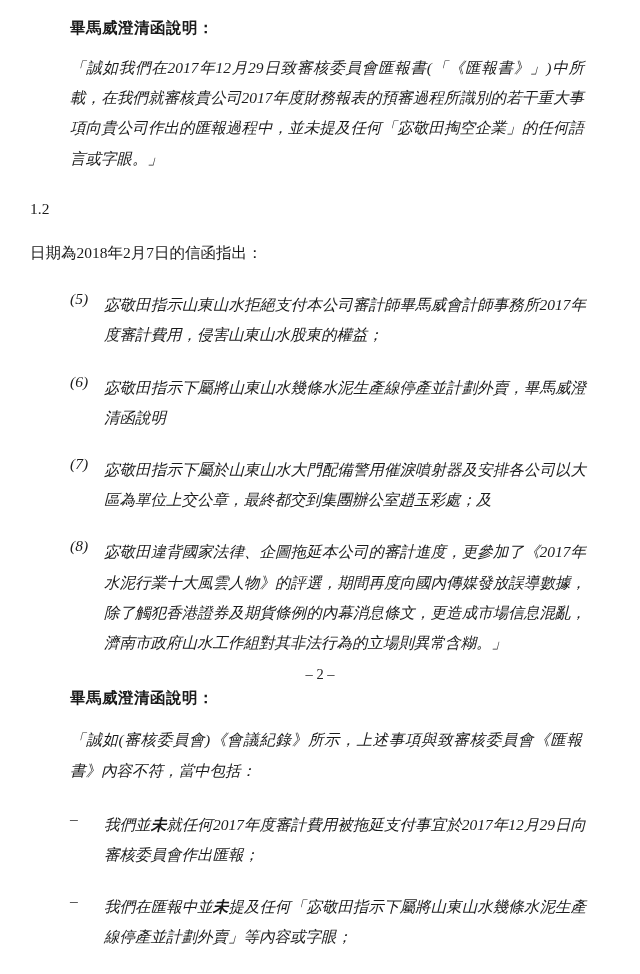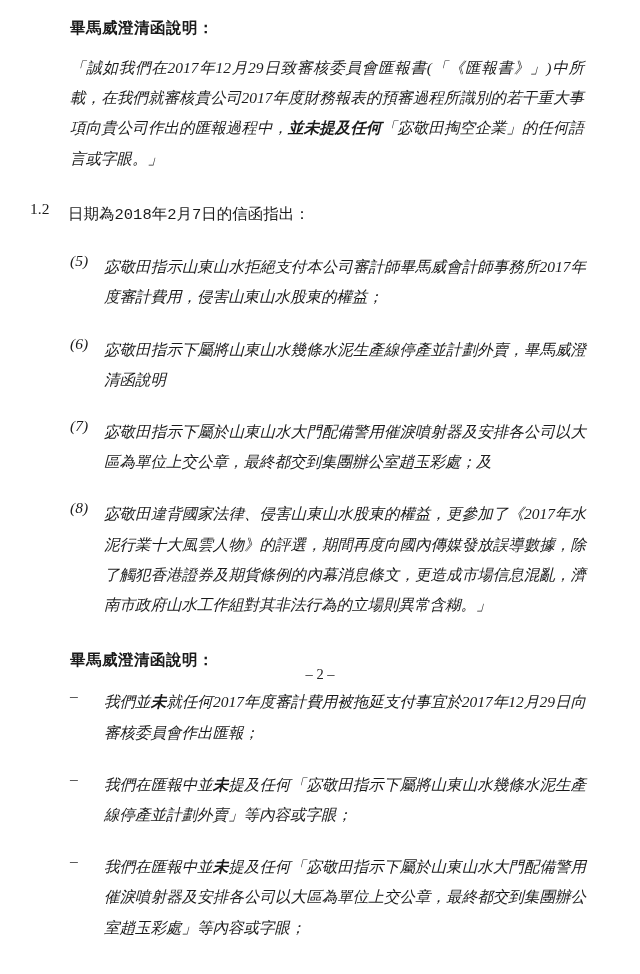--- a/index.html
+++ b/index.html
@@ -31,39 +31,39 @@
   .quote-block {
     margin: 0 0 26px 40px;
     font-style: italic;
     font-size: 15.5px;
     line-height: 1.95;
     text-align: justify;
     text-justify: inter-ideograph;
     padding-right: 12px;
   }
   .quote-block b {
-    font-weight: bold;
+    font-weight: normal;
     font-style: italic;
   }
   .numbered-row {
     display: flex;
     margin: 0 0 22px 0;
     font-size: 15.5px;
+    flex-direction: column;
   }
   .numbered-row .num {
     width: 38px;
     flex: 0 0 38px;
     font-style: normal;
   }
   .numbered-row .body {
     flex: 1 1 auto;
     line-height: 1.95;
     text-align: justify;
     text-justify: inter-ideograph;
-    font-family: Liberation Mono, monospace;
   }
   .item-row {
     display: flex;
     margin: 0 0 22px 40px;
     font-size: 15.5px;
     font-style: italic;
   }
   .item-row .marker {
     width: 34px;
     flex: 0 0 34px;
@@ -148,25 +148,26 @@
     <div class="body">宓敬田指示下屬將山東山水幾條水泥生產線停產並計劃外賣，畢馬威澄清函說明</div>
   </div>
 
   <div class="item-row">
     <div class="marker">(7)</div>
     <div class="body">宓敬田指示下屬於山東山水大門配備警用催淚噴射器及安排各公司以大區為單位上交公章，最終都交到集團辦公室趙玉彩處；及</div>
   </div>
 
   <div class="item-row">
     <div class="marker">(8)</div>
-    <div class="body">宓敬田違背國家法律、侵害山東山水股東的權益，更參加了《2017年水泥行業十大風雲人物》的評選，期間再度向國內傳媒發放誤導數據，除了觸犯香港證券及期貨條例的內幕消息條文，更造成市場信息混亂，濟南市政府山水工作組對其非法行為的立場則異常含糊。」</div>
+    <div class="body">宓敬田違背國家法律、企圖拖延本公司的審計進度，更參加了《2017年水泥行業十大風雲人物》的評選，期間再度向國內傳媒發放誤導數據，除了觸犯香港證券及期貨條例的內幕消息條文，更造成市場信息混亂，濟南市政府山水工作組對其非法行為的立場則異常含糊。」</div>
   </div>
 
   <div class="heading2">畢馬威澄清函說明：</div>
 
+  <div class="lead-para">「誠如(審核委員會)《會議紀錄》所示，上述事項與致審核委員會《匯報書》內容不符，當中包括：</div>
 
   <div class="dash-row">
     <div class="marker">–</div>
     <div class="body"><span>我們並</span><b>未</b><span>就任何2017年度審計費用被拖延支付事宜於2017年12月29日向審核委員會作出匯報；</span></div>
   </div>
 
   <div class="dash-row">
     <div class="marker">–</div>
     <div class="body"><span>我們在匯報中並</span><b>未</b><span>提及任何「宓敬田指示下屬將山東山水幾條水泥生產線停產並計劃外賣」等內容或字眼；</span></div>
   </div>

